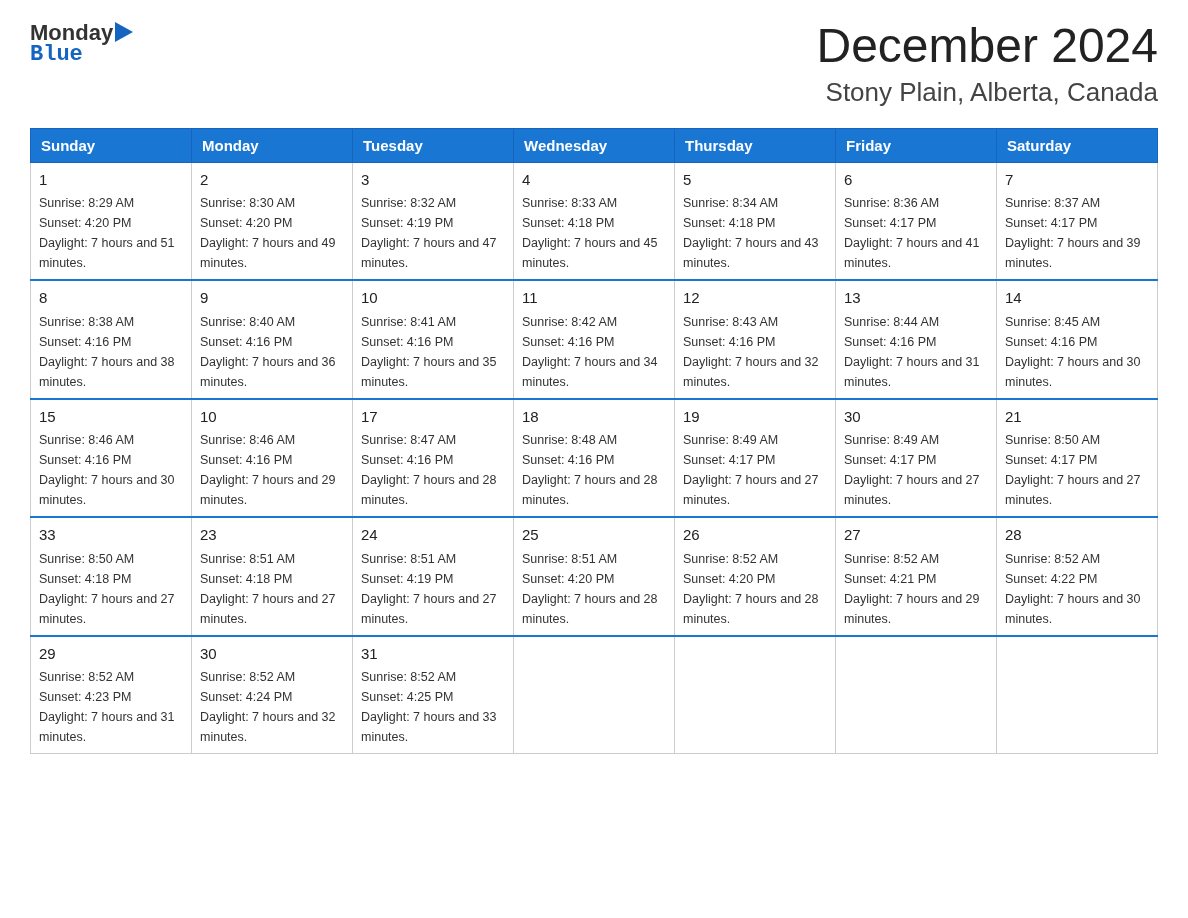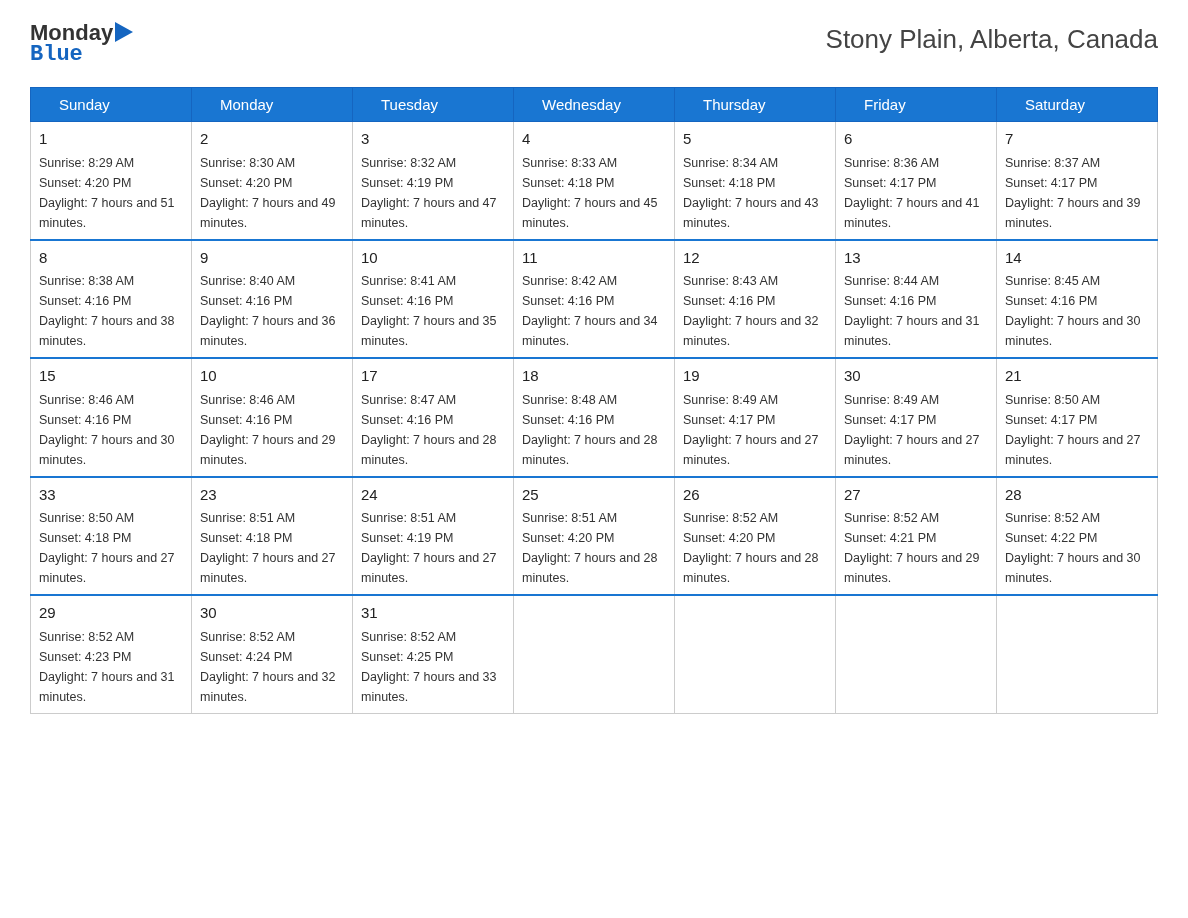--- a/index.html
+++ b/index.html
@@ -39,23 +39,23 @@
       margin-top: 4px;
     }
     .calendar-table {
       width: 100%;
       border-collapse: collapse;
       border: 1px solid #999;
     }
     .calendar-table th {
       background-color: #1976d2;
       color: #fff;
-      padding: 8px 28px;
+      padding: 8px 10px;
       font-size: 15px;
-      font-weight: normal;
+      font-weight: bold;
       text-align: left;
       border: 1px solid #1565c0;
     }
     .calendar-table td {
       vertical-align: top;
       padding: 6px 8px;
       border: 1px solid #ccc;
       min-height: 90px;
       width: 14.28%;
       font-size: 13px;
@@ -91,20 +91,21 @@
         <svg width="18" height="20" viewBox="0 0 18 20">
           <polygon points="0,0 18,10 0,20" fill="#1565c0"></polygon>
         </svg>
       </div>
     </div>
     <div style="margin-top:-4px;font-family:Liberation Mono, monospace;">
       <span style="font-size:22px;font-weight:bold;color:#1565c0;">Blue</span>
     </div>
   </div>
   <div class="title-section">
+    <div class="month-title">December 2024</div>
     <div class="location-title">Stony Plain, Alberta, Canada</div>
   </div>
 </div>
 
 <table class="calendar-table">
   <thead>
     <tr>
       <th>Sunday</th>
       <th>Monday</th>
       <th>Tuesday</th>

